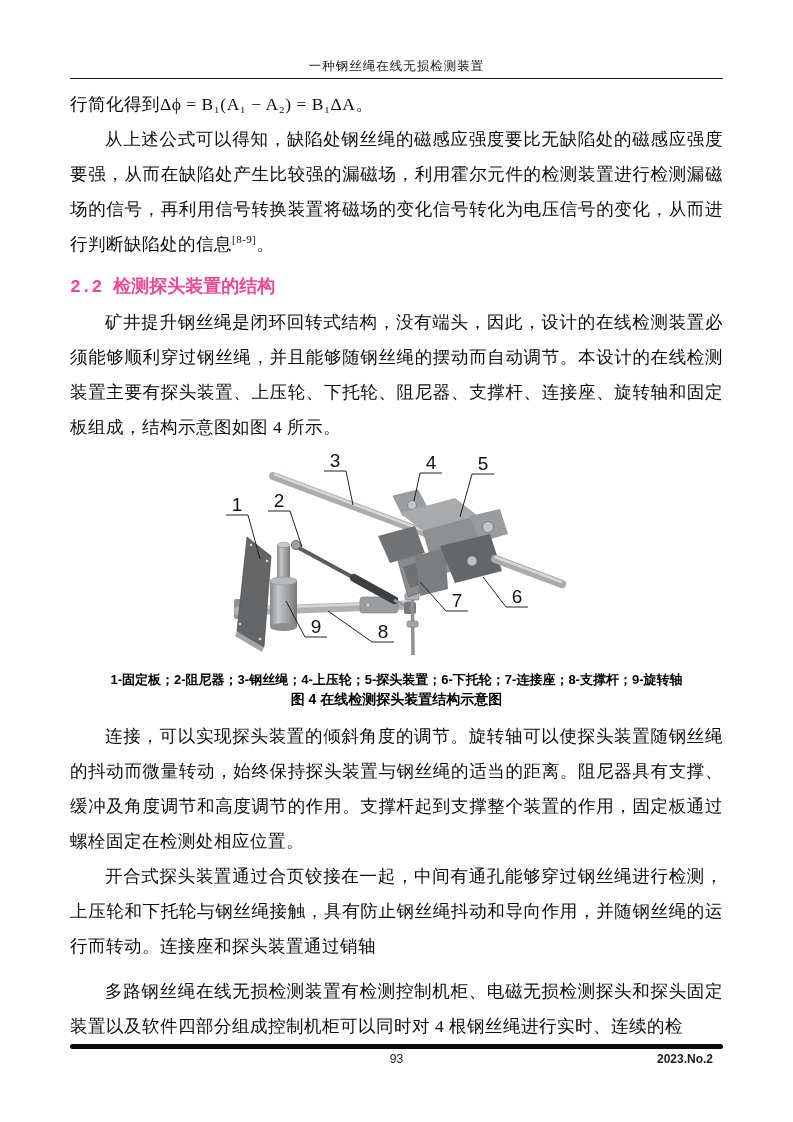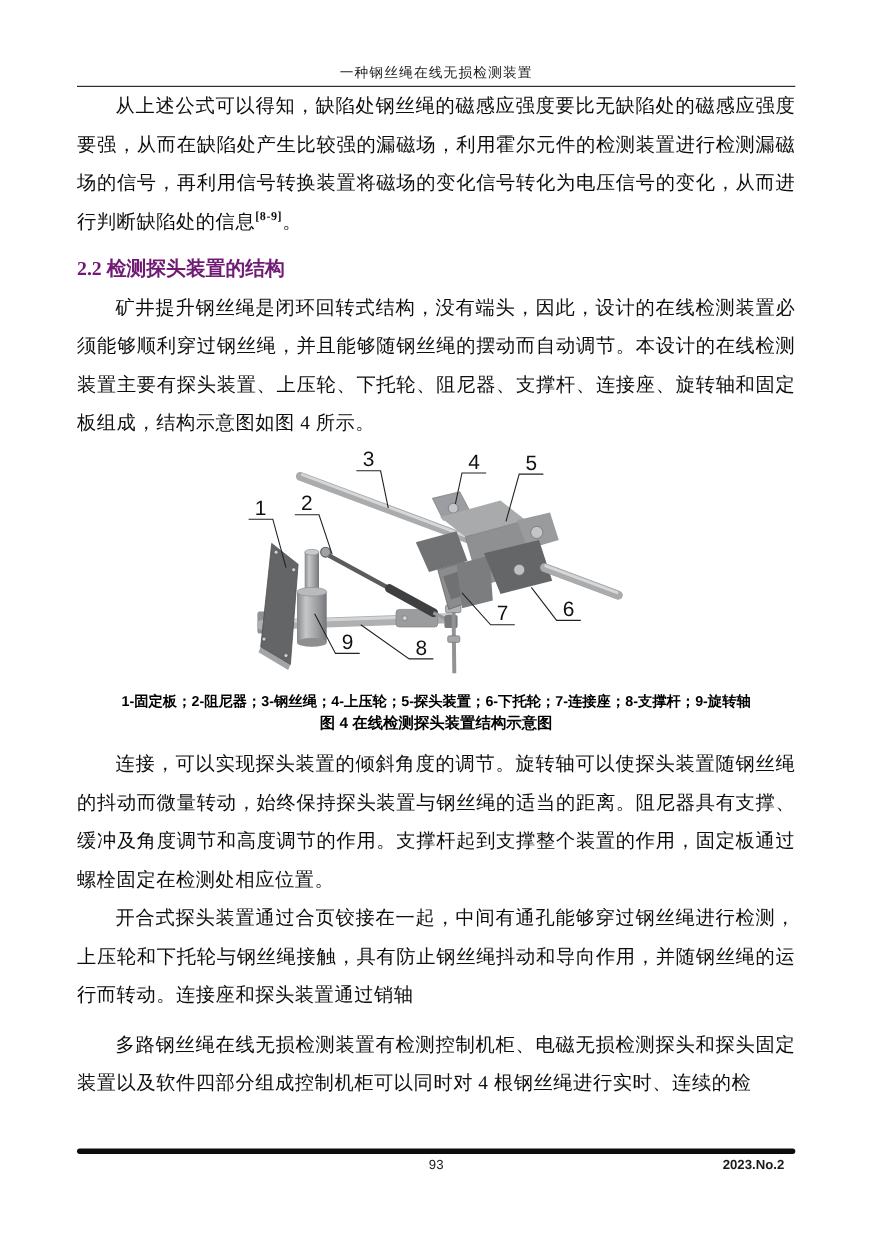--- a/index.html
+++ b/index.html
@@ -31,28 +31,28 @@
     font-size:17.5px;
     line-height:35px;
     text-align:justify;
     letter-spacing:0.5px;
     color:#0d0d0d;
   }
   .formula-line{margin-top:8px;text-indent:0;}
   .math{font-family:"Liberation Serif","DejaVu Serif",serif;}
   .para{text-indent:2em;}
   .para-gap{margin-top:10px;}
-  .ref{font-size:11px;font-weight:bold;line-height:0;}
+  .ref{font-size:11px;font-weight:normal;line-height:0;}
   .section-heading{
     margin:8px 0 0 0;
     font-size:18px;
     font-weight:bold;
     line-height:35px;
-    font-family:Liberation Serif, serif;
-    color:#701a75;
+    font-family:Liberation Mono, monospace;
+    color:#ec4899;
   }
   
   .figure-block{margin:4px 0 0 0;text-align:center;}
   .figure-block svg{display:inline-block;margin-left:12px;}
   .fig-legend{
     font-family:"Liberation Sans","DejaVu Sans",sans-serif;
     font-weight:bold;
     font-size:13px;
     line-height:18px;
     color:#000;
@@ -94,20 +94,21 @@
 </head>
 <body>
 
 <div class="page">
 
   <div>
     <div class="header-title">一种钢丝绳在线无损检测装置</div>
     <div class="header-rule"></div>
   </div>
 
+  <p class="body-line formula-line"><span>行简化得到</span><span class="math">Δϕ = B₁(A₁ − A₂) = B₁ΔA</span><span>。</span></p>
 
   <p class="para"><span>从上述公式可以得知，缺陷处钢丝绳的磁感应强度要比无缺陷处的磁感应强度要强，从而在缺陷处产生比较强的漏磁场，利用霍尔元件的检测装置进行检测漏磁场的信号，再利用信号转换装置将磁场的变化信号转化为电压信号的变化，从而进行判断缺陷处的信息</span><sup class="ref">[8-9]</sup><span>。</span></p>
 
   <h2 class="section-heading">2.2 检测探头装置的结构</h2>
 
   <p class="para">矿井提升钢丝绳是闭环回转式结构，没有端头，因此，设计的在线检测装置必须能够顺利穿过钢丝绳，并且能够随钢丝绳的摆动而自动调节。本设计的在线检测装置主要有探头装置、上压轮、下托轮、阻尼器、支撑杆、连接座、旋转轴和固定板组成，结构示意图如图 4 所示。</p>
 
   <figure class="figure-block" style="margin:4px 0 0 0;">
     <svg width="505" height="218" viewBox="0 0 505 218">
       <defs>

